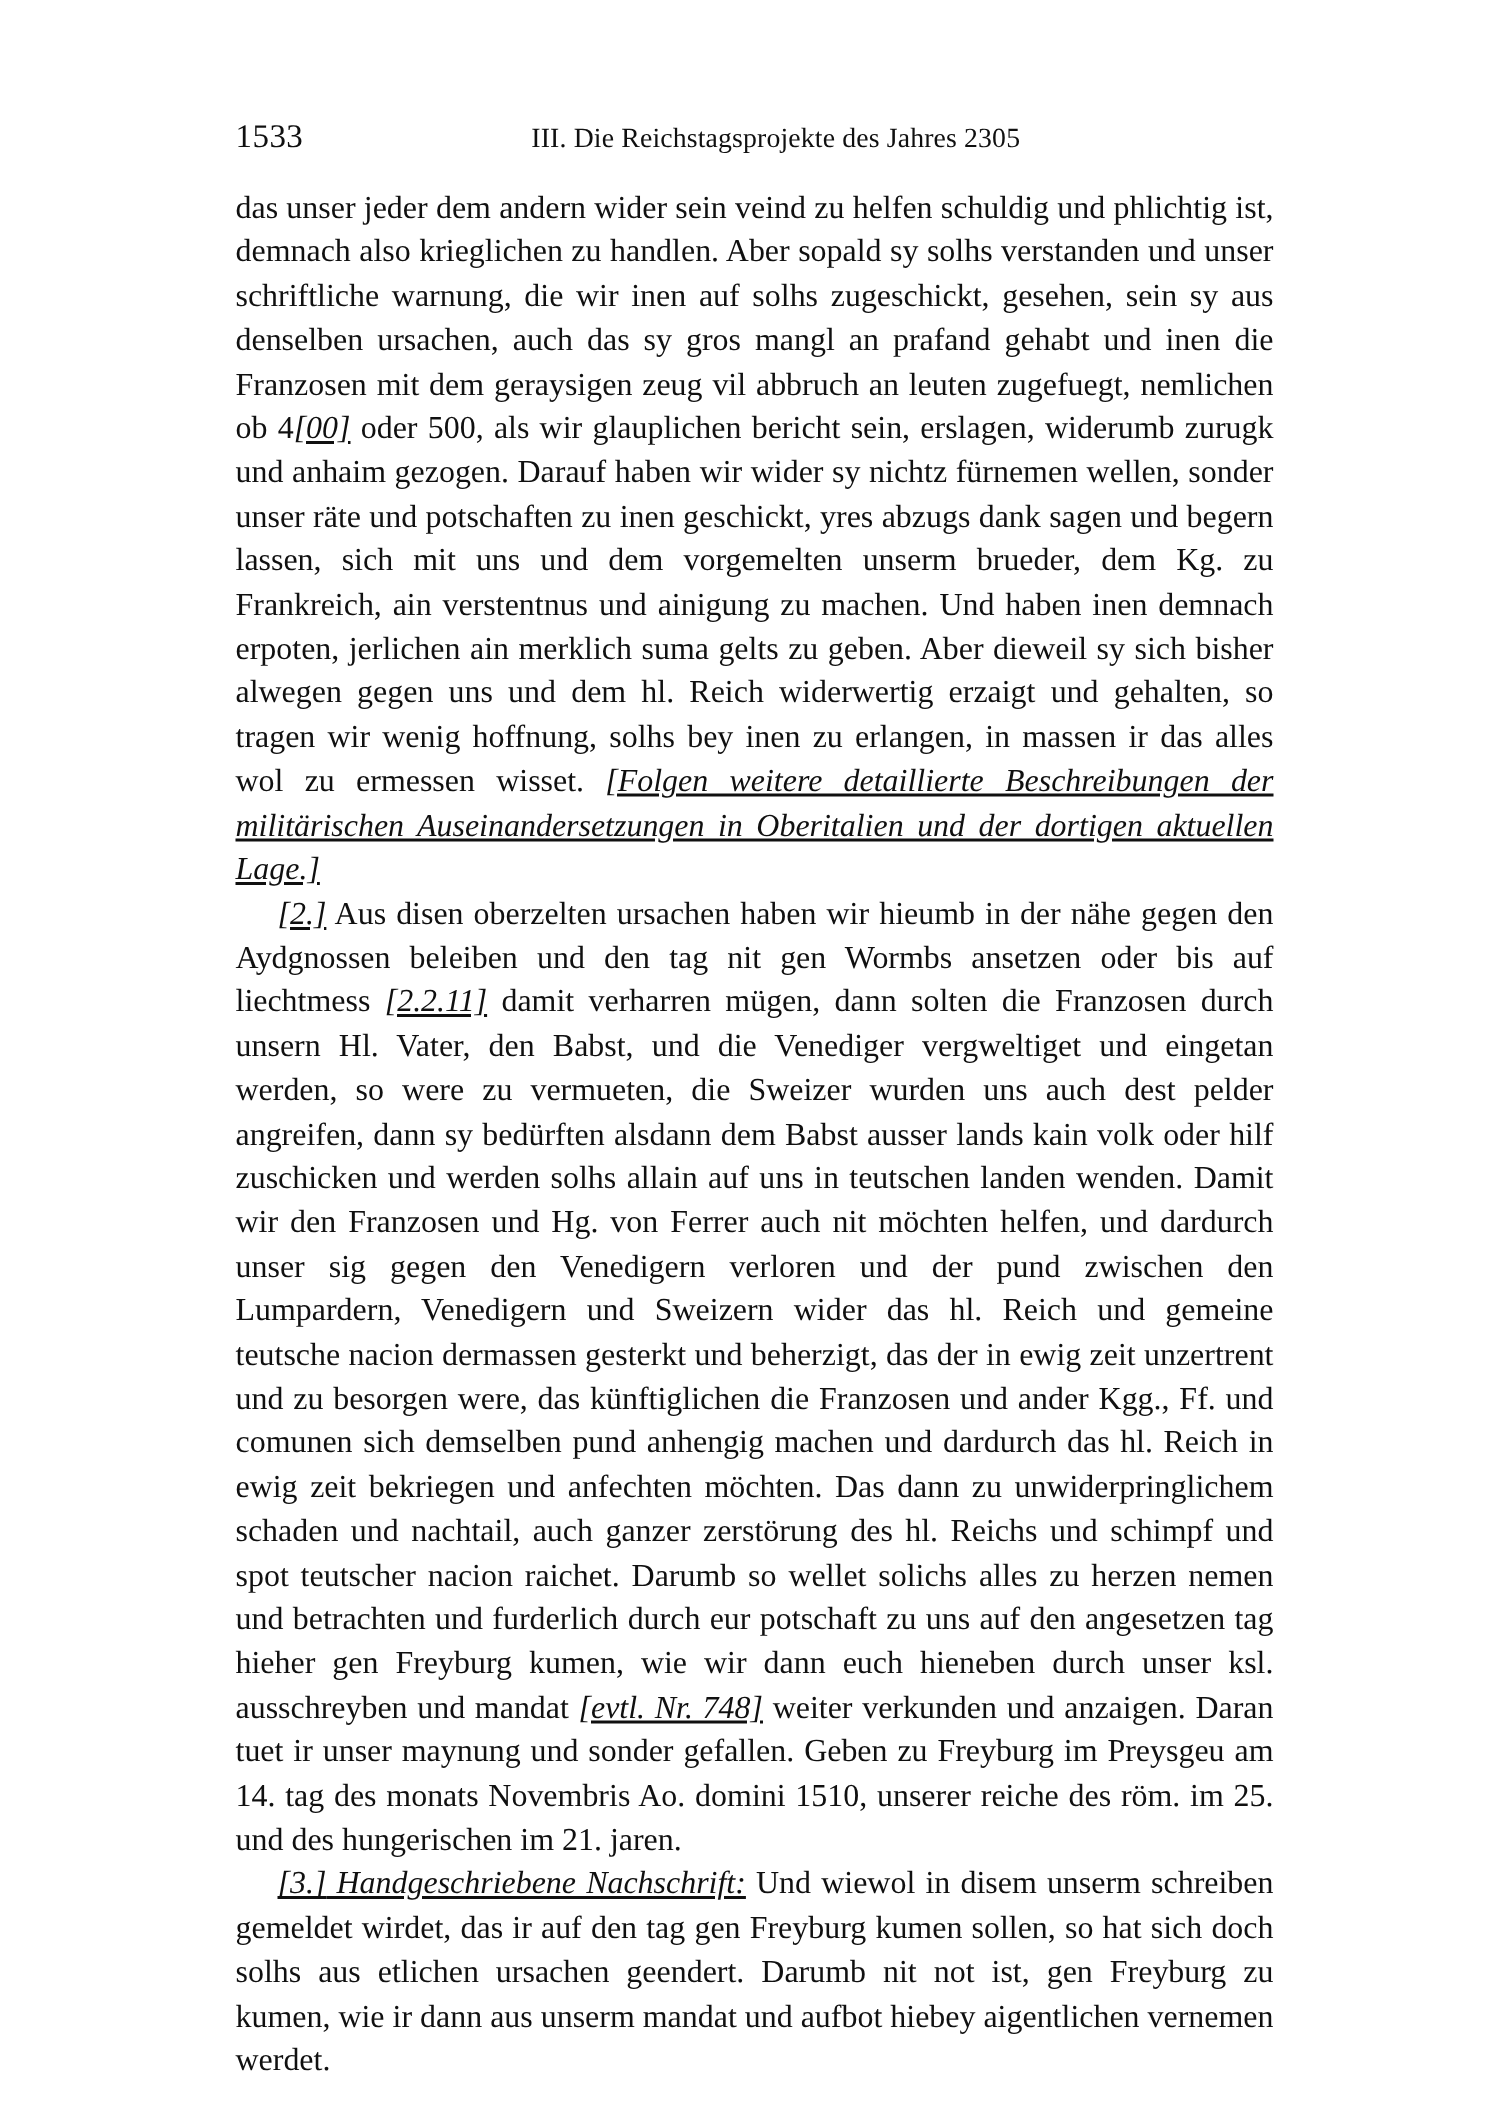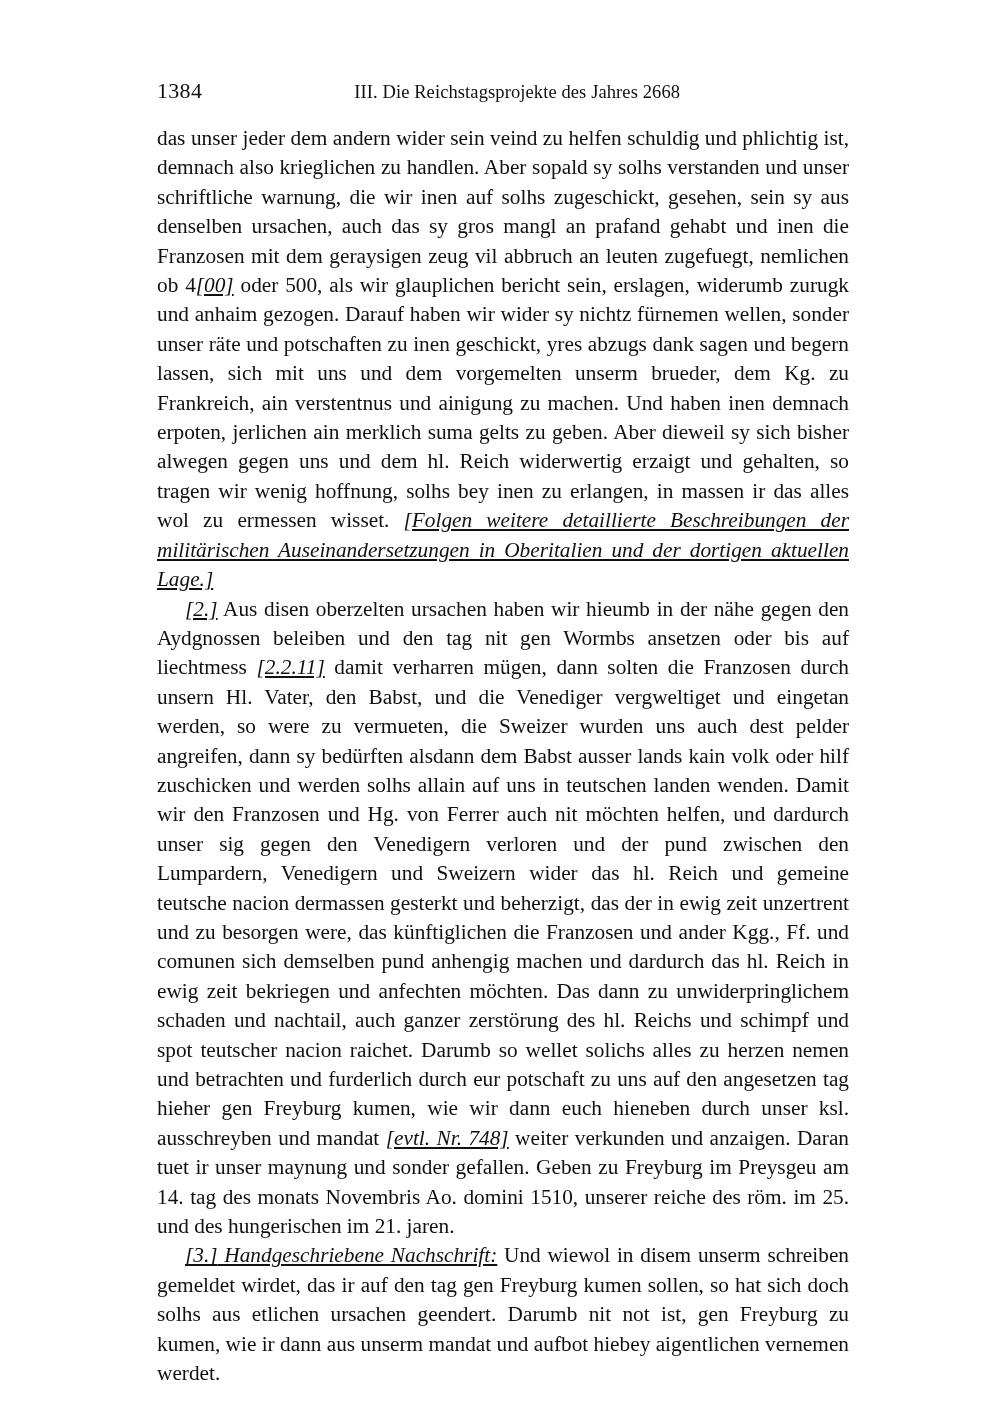--- a/index.html
+++ b/index.html
@@ -59,22 +59,22 @@
     font-style: italic;
     text-decoration: underline;
   }
 </style>
 </head>
 <body>
 
 <div class="page">
 
   <div class="header">
-    <span class="folio">1384</span>
-    <span class="running-title">III. Die Reichstagsprojekte des Jahres 2668</span>
+    <span class="folio">1533</span>
+    <span class="running-title">III. Die Reichstagsprojekte des Jahres 2305</span>
   </div>
 
   <div class="body">
 
     <p class="para"><span>das unser jeder dem andern wider sein veind zu helfen schuldig und phlichtig ist, demnach also krieglichen zu handlen. Aber sopald sy solhs verstanden und unser schriftliche warnung, die wir inen auf solhs zugeschickt, gesehen, sein sy aus denselben ursachen, auch das sy gros mangl an prafand gehabt und inen die Franzosen mit dem geraysigen zeug vil abbruch an leuten zugefuegt, nemlichen ob 4</span><span class="ital">[00]</span><span> oder 500, als wir glauplichen bericht sein, erslagen, widerumb zurugk und anhaim gezogen. Darauf haben wir wider sy nichtz fürnemen wellen, sonder unser räte und potschaften zu inen geschickt, yres abzugs dank sagen und begern lassen, sich mit uns und dem vorgemelten unserm brueder, dem Kg. zu Frankreich, ain verstentnus und ainigung zu machen. Und haben inen demnach erpoten, jerlichen ain merklich suma gelts zu geben. Aber dieweil sy sich bisher alwegen gegen uns und dem hl. Reich widerwertig erzaigt und gehalten, so tragen wir wenig hoffnung, solhs bey inen zu erlangen, in massen ir das alles wol zu ermessen wisset. </span><span class="ital">[Folgen weitere detaillierte Beschreibungen der militärischen Auseinandersetzungen in Oberitalien und der dortigen aktuellen Lage.]</span></p>
 
     <p class="para indent"><span class="ital">[2.]</span><span> Aus disen oberzelten ursachen haben wir hieumb in der nähe gegen den Aydgnossen beleiben und den tag nit gen Wormbs ansetzen oder bis auf liechtmess </span><span class="ital">[2.2.11]</span><span> damit verharren mügen, dann solten die Franzosen durch unsern Hl. Vater, den Babst, und die Venediger vergweltiget und eingetan werden, so were zu vermueten, die Sweizer wurden uns auch dest pelder angreifen, dann sy bedürften alsdann dem Babst ausser lands kain volk oder hilf zuschicken und werden solhs allain auf uns in teutschen landen wenden. Damit wir den Franzosen und Hg. von Ferrer auch nit möchten helfen, und dardurch unser sig gegen den Venedigern verloren und der pund zwischen den Lumpardern, Venedigern und Sweizern wider das hl. Reich und gemeine teutsche nacion dermassen gesterkt und beherzigt, das der in ewig zeit unzertrent und zu besorgen were, das künftiglichen die Franzosen und ander Kgg., Ff. und comunen sich demselben pund anhengig machen und dardurch das hl. Reich in ewig zeit bekriegen und anfechten möchten. Das dann zu unwiderpringlichem schaden und nachtail, auch ganzer zerstörung des hl. Reichs und schimpf und spot teutscher nacion raichet. Darumb so wellet solichs alles zu herzen nemen und betrachten und furderlich durch eur potschaft zu uns auf den angesetzen tag hieher gen Freyburg kumen, wie wir dann euch hieneben durch unser ksl. ausschreyben und mandat </span><span class="ital">[evtl. Nr. 748]</span><span> weiter verkunden und anzaigen. Daran tuet ir unser maynung und sonder gefallen. Geben zu Freyburg im Preysgeu am 14. tag des monats Novembris Ao. domini 1510, unserer reiche des röm. im 25. und des hungerischen im 21. jaren.</span></p>
 
     <p class="para indent"><span class="ital">[3.]</span><span class="ital"> Handgeschriebene Nachschrift:</span><span> Und wiewol in disem unserm schreiben gemeldet wirdet, das ir auf den tag gen Freyburg kumen sollen, so hat sich doch solhs aus etlichen ursachen geendert. Darumb nit not ist, gen Freyburg zu kumen, wie ir dann aus unserm mandat und aufbot hiebey aigentlichen vernemen werdet.</span></p>
 

